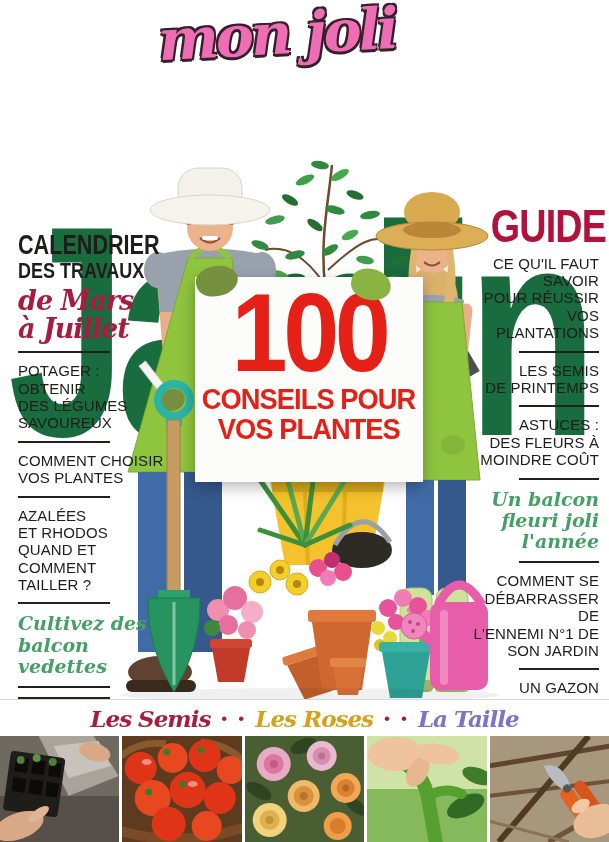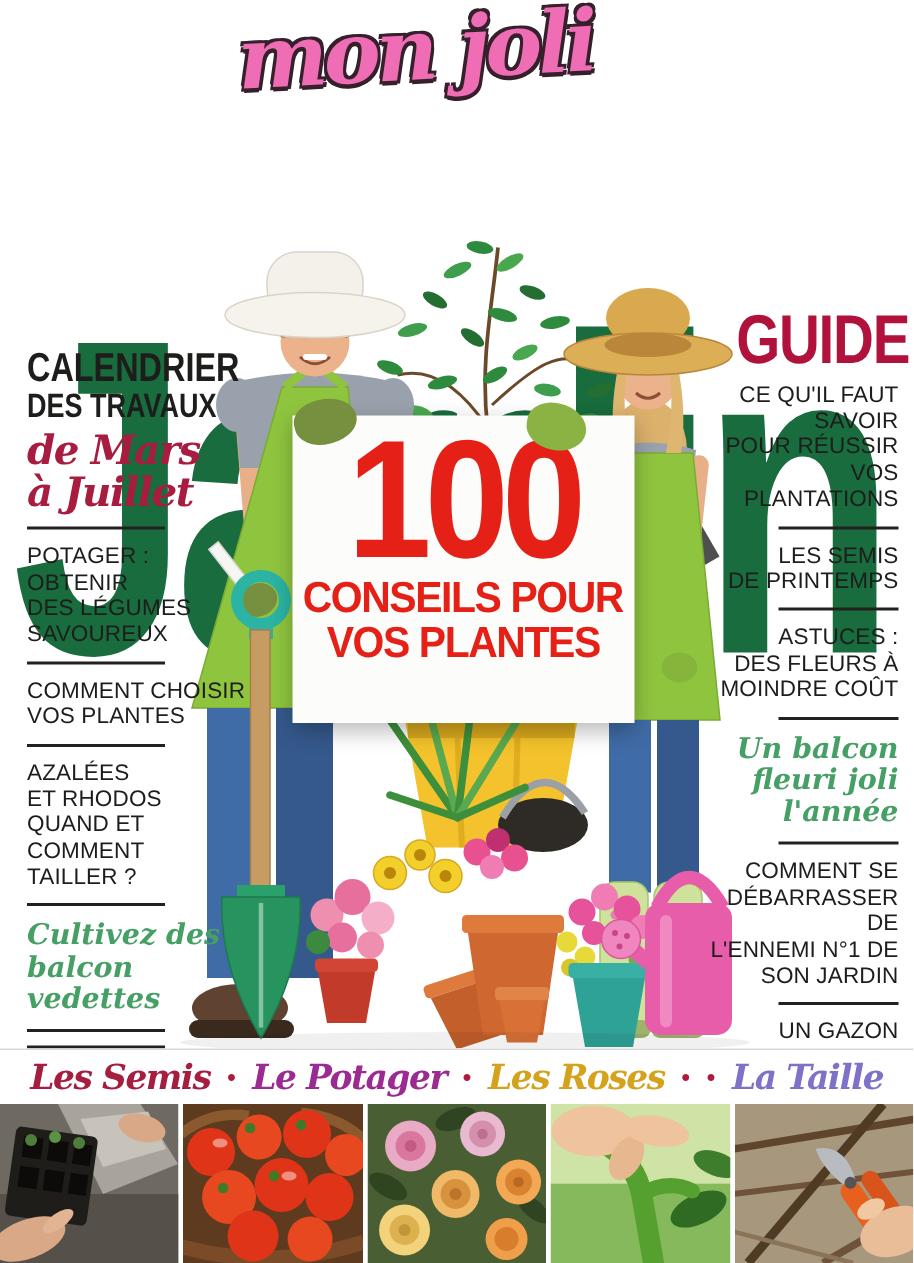--- a/index.html
+++ b/index.html
@@ -323,21 +323,20 @@
 SUPERBE
 C'EST FACILE</p>
     <hr class="div">
     <p class="item pre">SOIGNER
 SES GÉRANIUMS</p>
   </aside>
 
   <nav class="catbar">
     <span class="cat" style="color: rgb(166, 30, 63);">Les Semis</span>
     <span class="dot" style="color: rgb(176, 26, 60);">•</span>
-    <span class="cat" style="color: rgb(155, 43, 147);">Le Potager</span>
     <span class="dot" style="color: rgb(176, 26, 60);">•</span>
     <span class="cat" style="color: rgb(212, 162, 28);">Les Roses</span>
     <span class="dot" style="color: rgb(176, 26, 60);">•</span>
     <span class="dot" style="color: rgb(176, 26, 60);">•</span>
     <span class="cat" style="color: rgb(125, 114, 199);">La Taille</span>
   </nav>
 
   <div class="strip">
     <div class="photo">
       <svg viewBox="0 0 122 106" preserveAspectRatio="xMidYMid slice">

